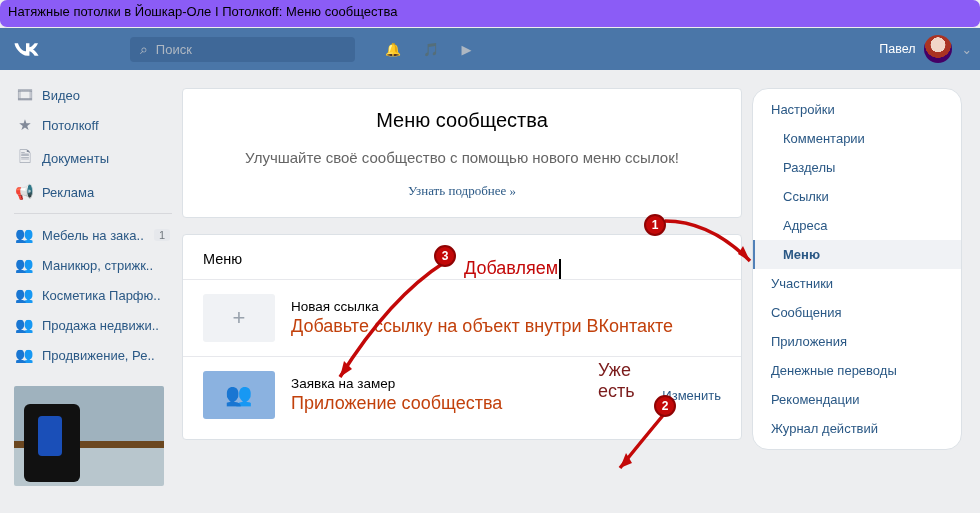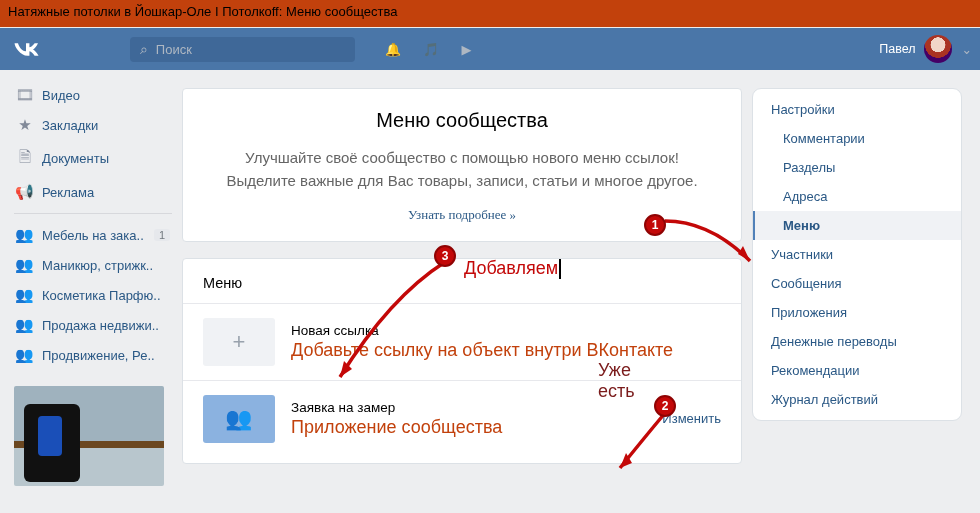--- a/index.html
+++ b/index.html
@@ -6,25 +6,26 @@
   body {
     font-family: -apple-system, BlinkMacSystemFont, "Segoe UI", Helvetica, Arial, sans-serif;
     background: #edeef0;
     font-size: 13px;
     color: #2a5885;
     width: 980px;
     height: 513px;
     overflow: hidden;
   }
   .browser-title {
-    background: #c2410c;
+    background: #8b5cf6;
     color: #000;
     font-size: 13px;
     padding: 4px 8px 8px 8px;
     border-bottom: 1px solid #eee;
+    border-radius: 7px;
   }
   .topbar {
     background: #4a76a8;
     height: 42px;
     display: flex;
     align-items: center;
     padding: 0 8px 0 12px;
     color: #fff;
   }
   .vk-logo { margin-right: 90px; display: flex; align-items: center; }
@@ -117,21 +118,21 @@
     background:#f0f2f5; display:flex; align-items:center; justify-content:center;
     color:#99a2ad; font-size:22px; font-weight:300; margin-right:16px;
   }
   .mc-thumb.blue { background:#8bb2e0; color:#fff; }
   .mc-txt .t1 { color:#000; font-size:13.5px; }
   .mc-txt .t2 { color:#c2410c; font-size:18px; margin-top:2px; }
   .mc-act { margin-left:auto; color:#2a5885; font-size:13px; cursor:pointer; }
 
   .right-nav {
     width: 210px;
-    background:#fff; border:1px solid #dce1e6; border-radius:9px;
+    background:#fff; border:1px solid #dce1e6; border-radius:16px;
     margin: 18px 0 0 10px;
     padding: 6px 0;
   }
   .rn-item {
     padding: 7px 18px; font-size:13px; color:#2a5885; cursor:pointer;
     position: relative;
   }
   .rn-item.sub { padding-left: 30px; }
   .rn-item.sel { background:#f0f2f5; font-weight:600; }
   .rn-item.sel::before{
@@ -182,21 +183,21 @@
 
 <div class="page">
 
   <div class="left-nav">
     <div class="ln-item">
       <span class="ic">🎞</span>
       <span>Видео</span>
     </div>
     <div class="ln-item">
       <span class="ic">★</span>
-      <span>Закладки</span>
+      <span>Потолкoff</span>
     </div>
     <div class="ln-item">
       <span class="ic">🗎</span>
       <span>Документы</span>
     </div>
     <div class="ln-item">
       <span class="ic">📢</span>
       <span>Реклама</span>
     </div>
     <div class="ln-sep"></div>
@@ -221,21 +222,20 @@
       <span class="ic">👥</span>
       <span>Продвижение, Ре..</span>
     </div>
     <div class="thumb"></div>
   </div>
 
   <div class="center">
     <div class="card">
       <h2>Меню сообщества</h2>
       <p>Улучшайте своё сообщество с помощью нового меню ссылок!</p>
-      <p>Выделите важные для Вас товары, записи, статьи и многое другое.</p>
       <a class="learn">Узнать подробнее »</a>
     </div>
 
     <div class="menu-card">
       <div class="hdr">Меню</div>
 
       <div class="mc-row">
         <div class="mc-thumb">+</div>
         <div class="mc-txt">
           <div class="t1">Новая ссылка</div>
@@ -251,20 +251,21 @@
         </div>
         <a class="mc-act">Изменить</a>
       </div>
     </div>
   </div>
 
   <div class="right-nav">
     <div class="rn-item">Настройки</div>
     <div class="rn-item sub">Комментарии</div>
     <div class="rn-item sub">Разделы</div>
+    <div class="rn-item sub">Ссылки</div>
     <div class="rn-item sub">Адреса</div>
     <div class="rn-item sub sel">Меню</div>
     <div class="rn-item">Участники</div>
     <div class="rn-item">Сообщения</div>
     <div class="rn-item">Приложения</div>
     <div class="rn-item">Денежные переводы</div>
     <div class="rn-item">Рекомендации</div>
     <div class="rn-item">Журнал действий</div>
   </div>
 

